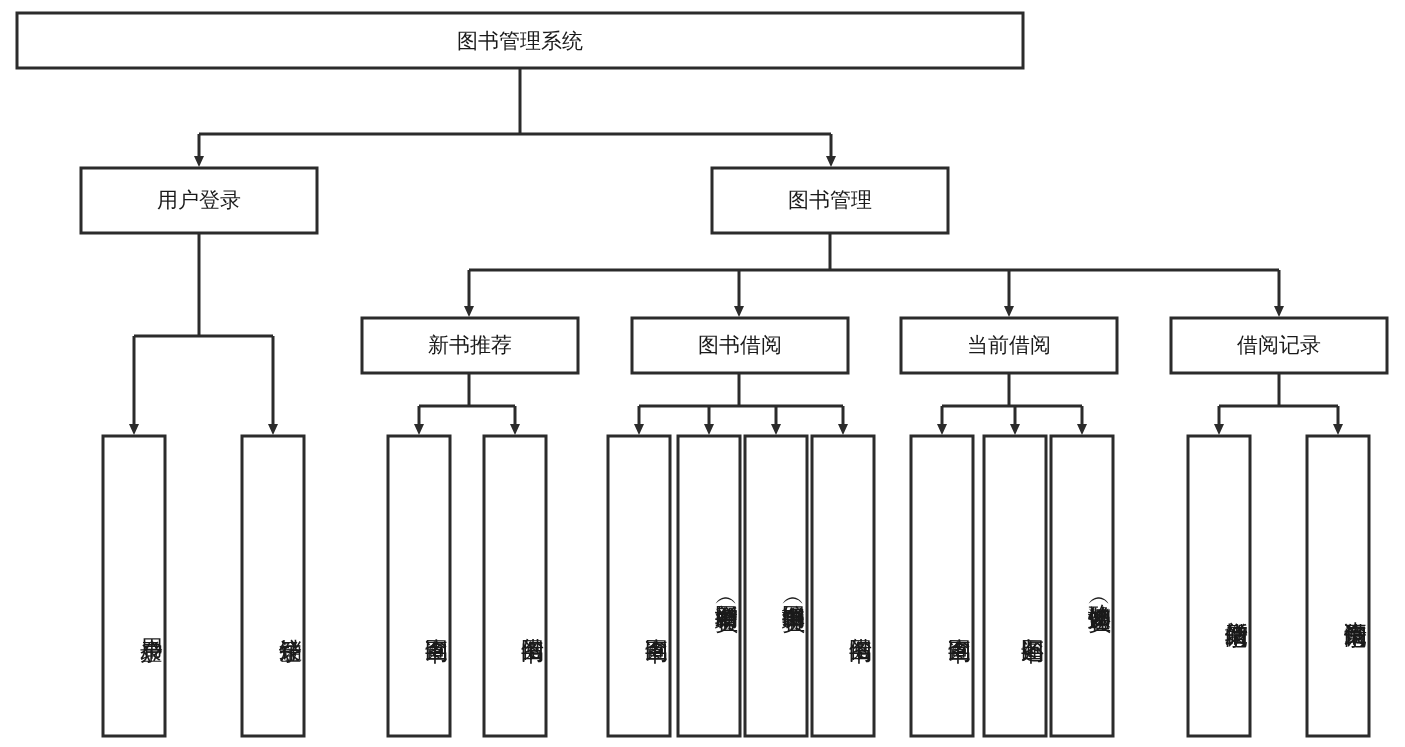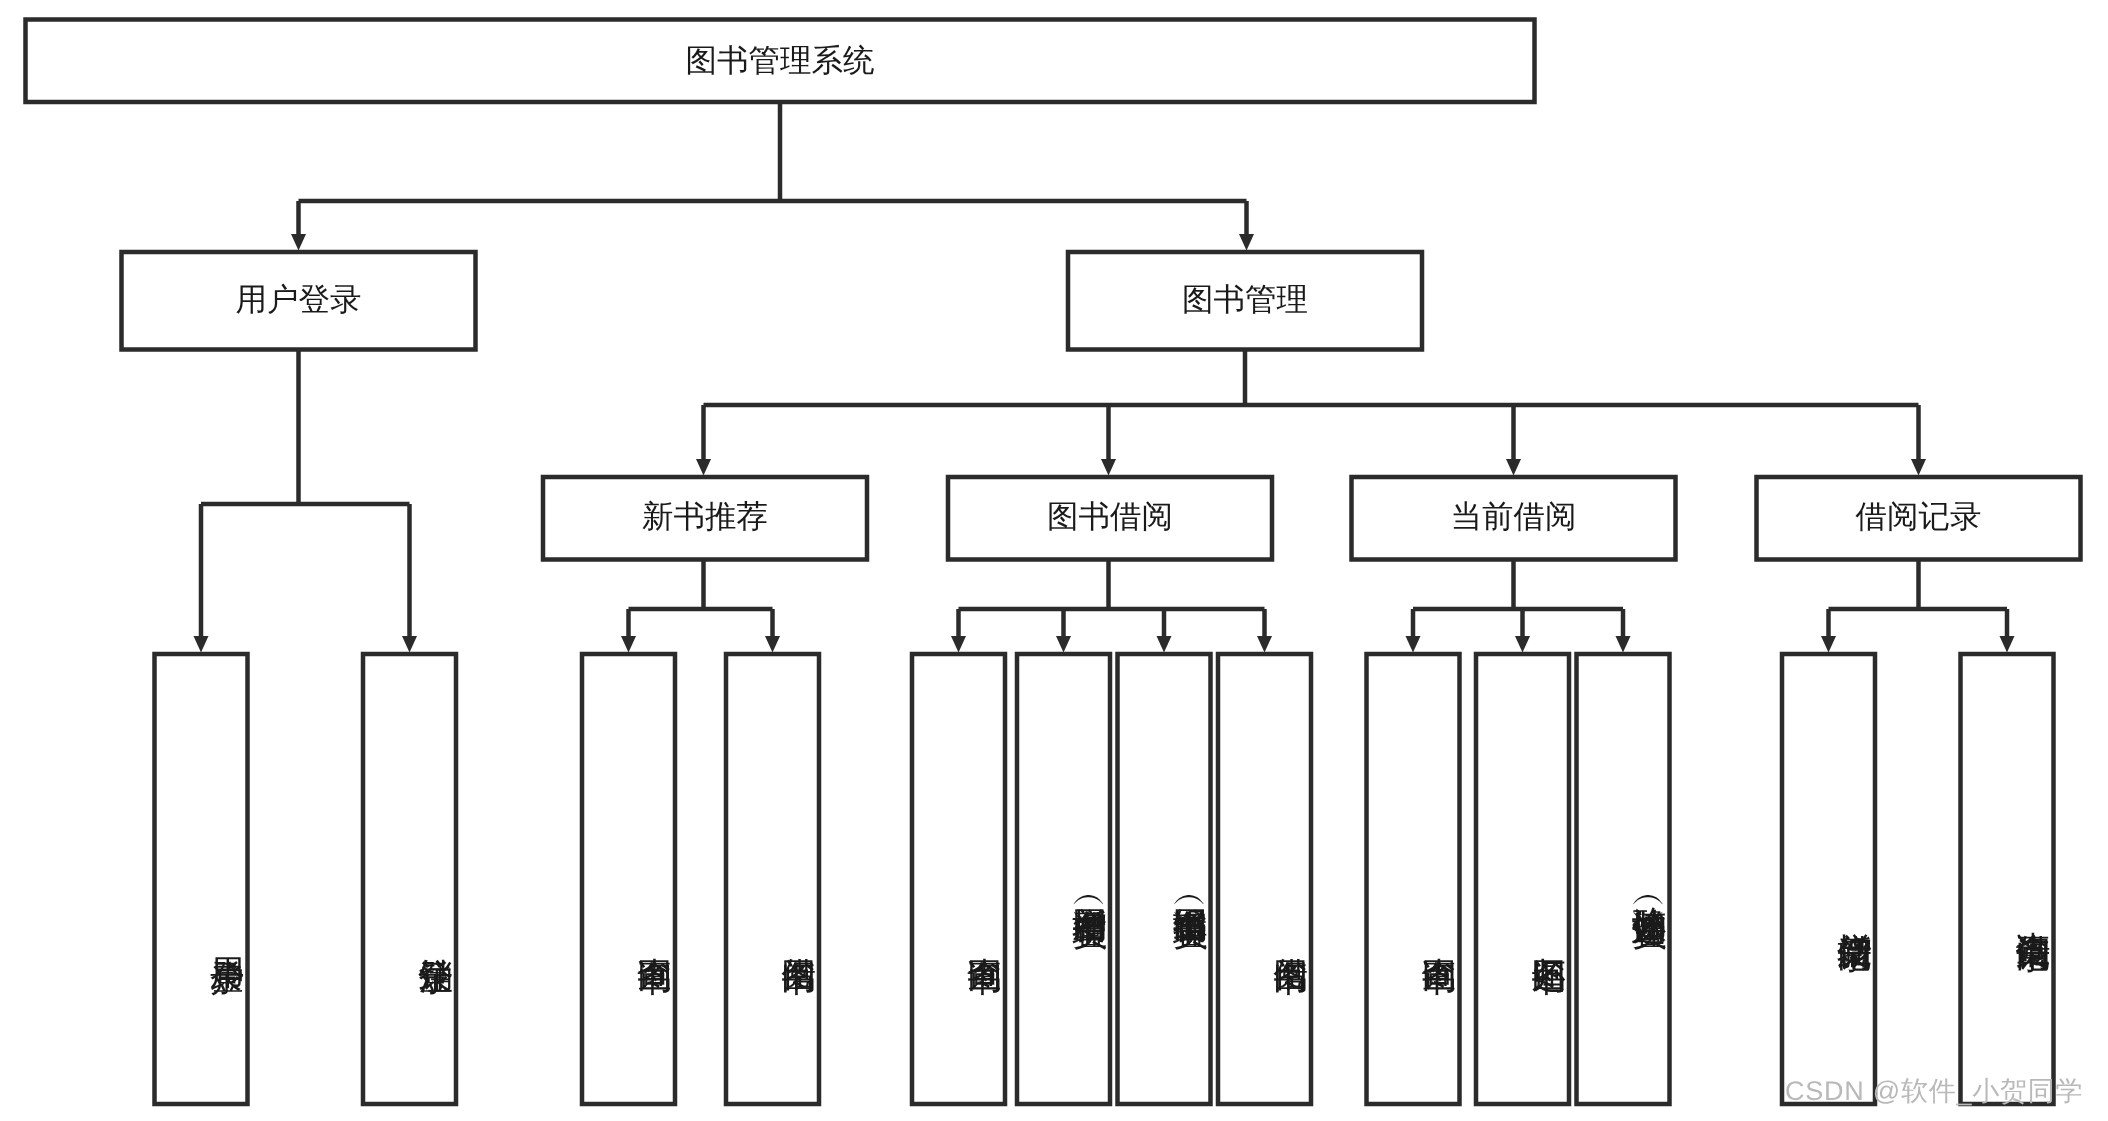--- a/index.html
+++ b/index.html
@@ -184,15 +184,14 @@
   <div class="leaf-label" style="left:608px; top:508px; width:62px; height:228px;">查询图书</div>
   <div class="leaf-label" style="left:678px; top:444px; width:62px; height:292px;">新增图书（管理员）</div>
   <div class="leaf-label" style="left:745px; top:444px; width:62px; height:292px;">编辑图书（管理员）</div>
   <div class="leaf-label" style="left:812px; top:508px; width:62px; height:228px;">借阅图书</div>
   <div class="leaf-label" style="left:911px; top:508px; width:62px; height:228px;">查询图书</div>
   <div class="leaf-label" style="left:984px; top:508px; width:62px; height:228px;">归还图书</div>
   <div class="leaf-label" style="left:1051px; top:444px; width:62px; height:292px;">确认归还（管理员）</div>
   <div class="leaf-label" style="left:1188px; top:476px; width:62px; height:260px;">新增借阅记录</div>
   <div class="leaf-label" style="left:1307px; top:476px; width:62px; height:260px;">查询借阅记录</div>
 
-  <div class="watermark" style="left:1190px; top:715px;">CSDN @软件_小贺同学</div>
 
 </div>
 
 </body></html>

